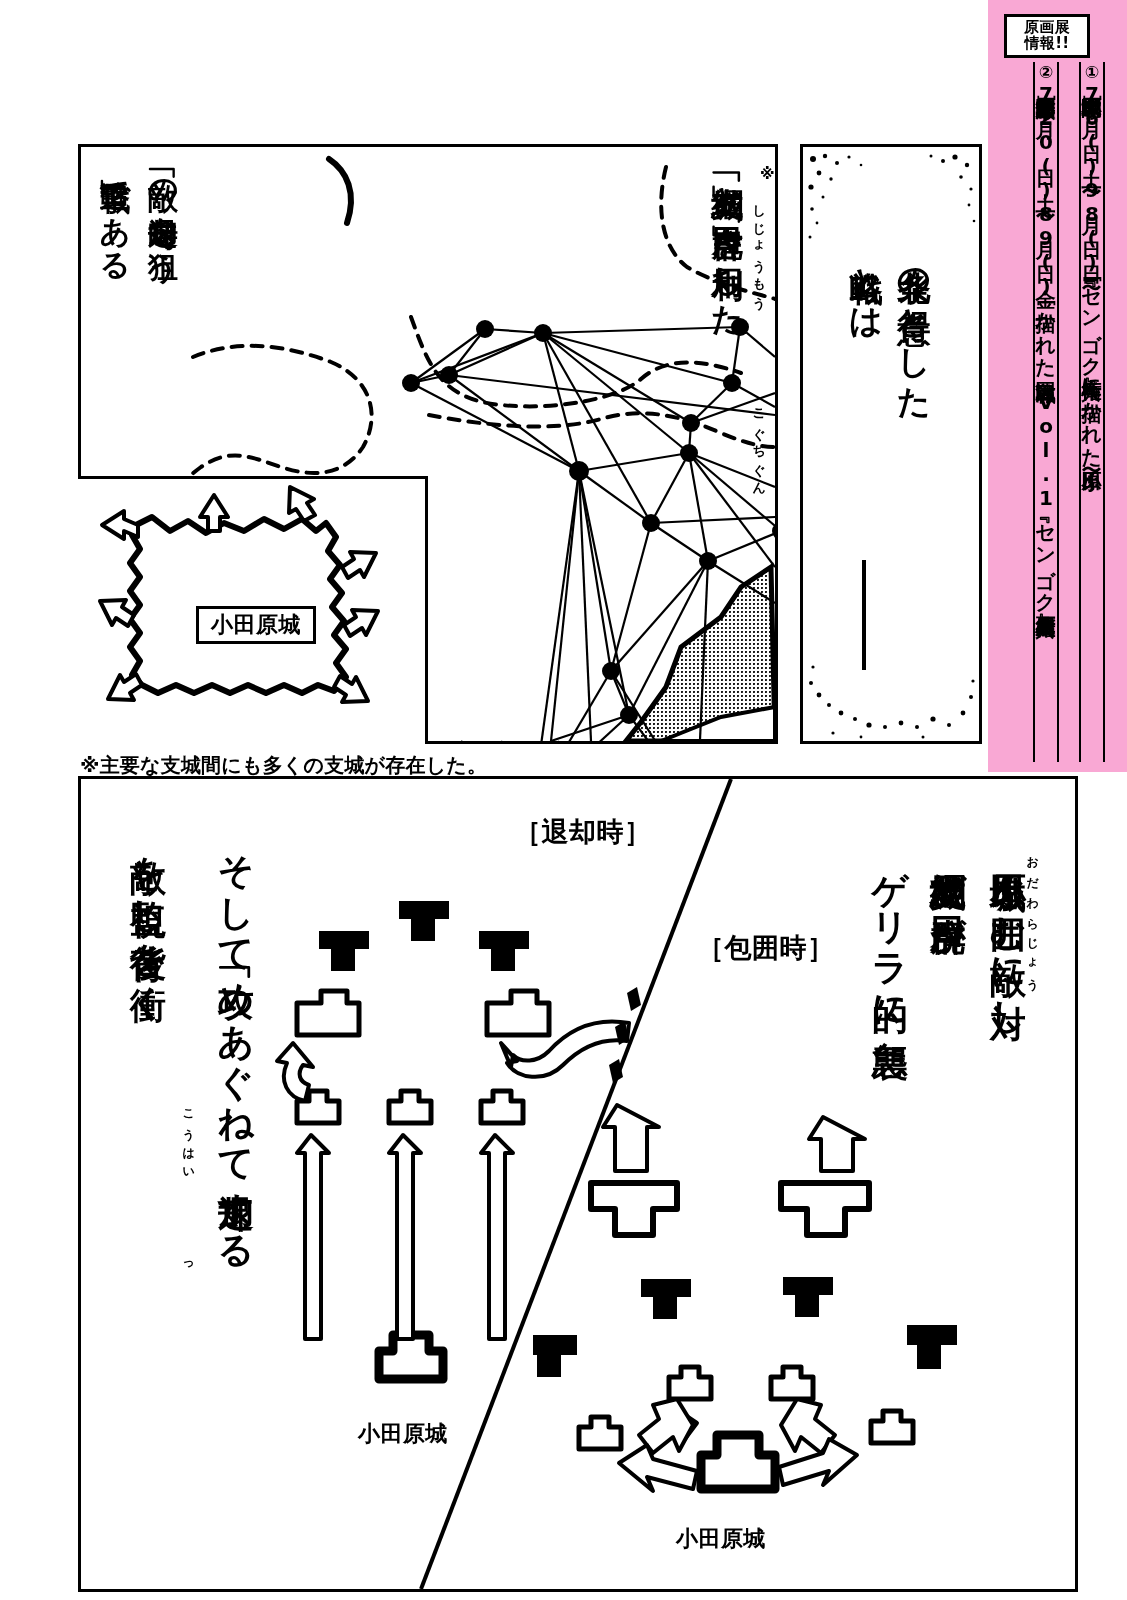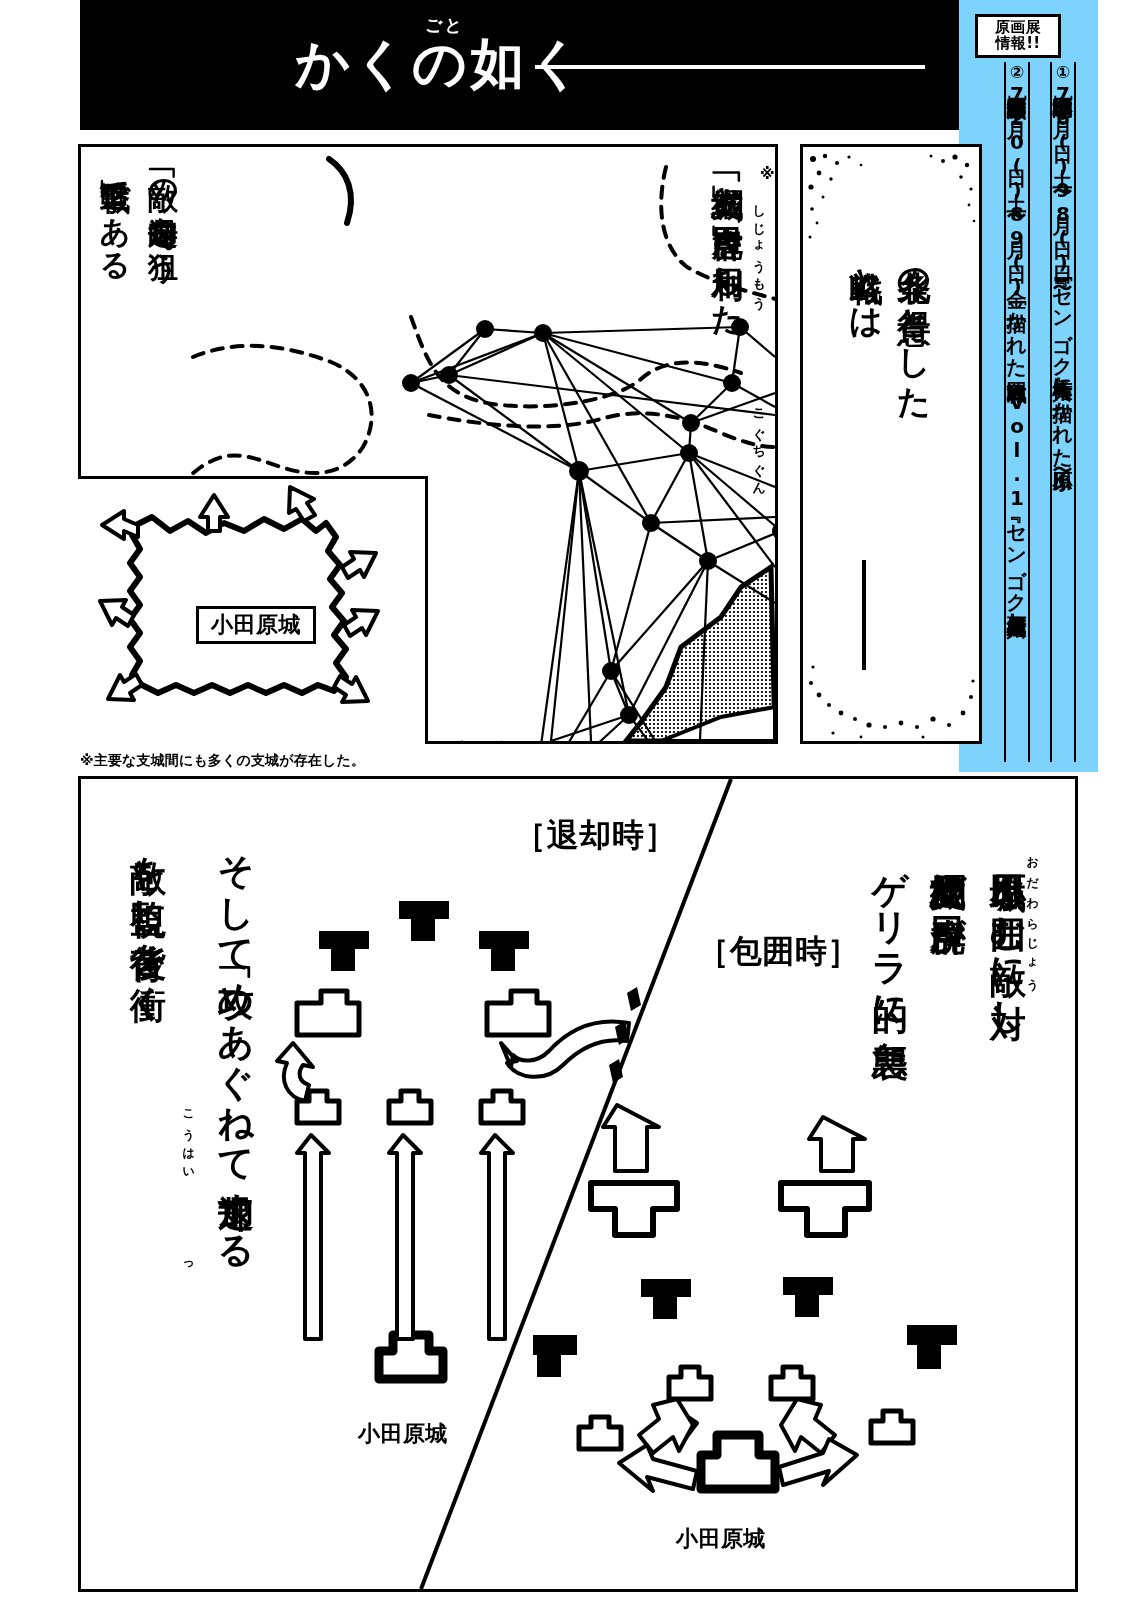--- a/index.html
+++ b/index.html
@@ -17,21 +17,21 @@
   
   #header-banner{position:absolute;left:80px;top:0;width:906px;height:130px;background:#000;}
   #header-title{position:absolute;left:215px;top:28px;height:72px;
      font-size:54px;font-weight:700;color:#fff;letter-spacing:.06em;
      font-family:"DejaVu Sans","Liberation Sans",sans-serif;}
   #header-furigana{position:absolute;left:345px;top:14px;font-size:17px;color:#fff;
      font-weight:700;letter-spacing:.12em;}
   #header-rule{position:absolute;left:455px;top:65px;width:390px;height:4px;background:#fff;}
 
   
-  #sidebar{position:absolute;left:959px;top:0;width:139px;height:772px;background:#7dd3fc;}
+  #sidebar{position:absolute;left:988px;top:0;width:139px;height:772px;background:#f9a8d4;}
   #sidebar-label{position:absolute;left:16px;top:14px;width:86px;height:44px;
      border:3px solid #000;box-sizing:border-box;display:flex;flex-direction:column;
      align-items:center;justify-content:center;background:#fff;}
   #sidebar-label .l1,#sidebar-label .l2{font-size:15px;font-weight:700;line-height:1.05;letter-spacing:.02em;}
   .side-col{position:absolute;top:62px;height:700px;writing-mode:vertical-rl;
      text-orientation:upright;white-space:nowrap;font-weight:700;font-size:20px;
      line-height:1.0;border-left:2px solid #000;border-right:2px solid #000;padding:0 1px;}
   #side-col-1{right:22px;}
   #side-col-2{right:68px;}
   .side-col .num{font-size:17px;}
@@ -61,28 +61,28 @@
 
   
   #panel-balloon{position:absolute;left:800px;top:144px;width:182px;height:600px;
      border:3px solid #000;box-sizing:border-box;background:#fff;overflow:hidden;}
   .balloon-noise{position:absolute;width:100%;height:100%;left:0;top:0;}
   #balloon-text-1{position:absolute;left:898px;top:245px;font-size:33px;}
   #balloon-text-2{position:absolute;left:850px;top:245px;font-size:33px;}
   #balloon-dash{position:absolute;left:862px;top:560px;width:4px;height:110px;background:#000;}
 
   
-  #footnote{position:absolute;left:80px;top:752px;font-size:14px;font-weight:700;letter-spacing:.01em;}
+  #footnote{position:absolute;left:80px;top:752px;font-size:20px;font-weight:700;letter-spacing:.01em;}
 
   
   #panel-bottom{position:absolute;left:78px;top:776px;width:1000px;height:816px;
      border:3px solid #000;box-sizing:border-box;background:#fff;overflow:hidden;}
   #bottom-svg{position:absolute;left:0;top:0;}
 
-  .lbl-bracket{position:absolute;font-size:32px;font-weight:700;letter-spacing:.02em;
+  .lbl-bracket{position:absolute;font-size:27px;font-weight:700;letter-spacing:.02em;
      font-family:"DejaVu Serif","Liberation Serif",serif;}
   #label-taikyaku{left:514px;top:814px;}
   #label-houi{left:697px;top:930px;}
 
   .castle-name{position:absolute;font-size:22px;font-weight:700;letter-spacing:.02em;}
   #castle-name-left{left:358px;top:1419px;}
   #castle-name-right{left:676px;top:1524px;}
 
   
   #bt-col1{position:absolute;left:990px;top:845px;font-size:36px;}
@@ -93,25 +93,20 @@
   #bt-col5{position:absolute;left:218px;top:830px;font-size:36px;}
   #bt-col6{position:absolute;left:130px;top:830px;font-size:36px;}
   #bt-col6-ruby{position:absolute;left:182px;top:1100px;font-size:12px;letter-spacing:.5em;}
   #bt-col6-ruby2{position:absolute;left:182px;top:1255px;font-size:12px;}
 </style>
 </head>
 <body>
 
 <div class="page">
 
-  <div id="header-banner">
-    <div id="header-furigana">ごと</div>
-    <div id="header-title">かくの如く</div>
-    <div id="header-rule"></div>
-  </div>
 
   <div id="sidebar">
     <div id="sidebar-label">
       <div class="l1">原画展</div>
       <div class="l2">情報!!</div>
     </div>
     <div class="side-col" id="side-col-1">
       <span class="num">①</span><span>小田原城天守閣［7月6日(土)〜9月8日(日)］〜『センゴク権兵衛』に描かれた小田原〜</span>
     </div>
     <div class="side-col" id="side-col-2">

